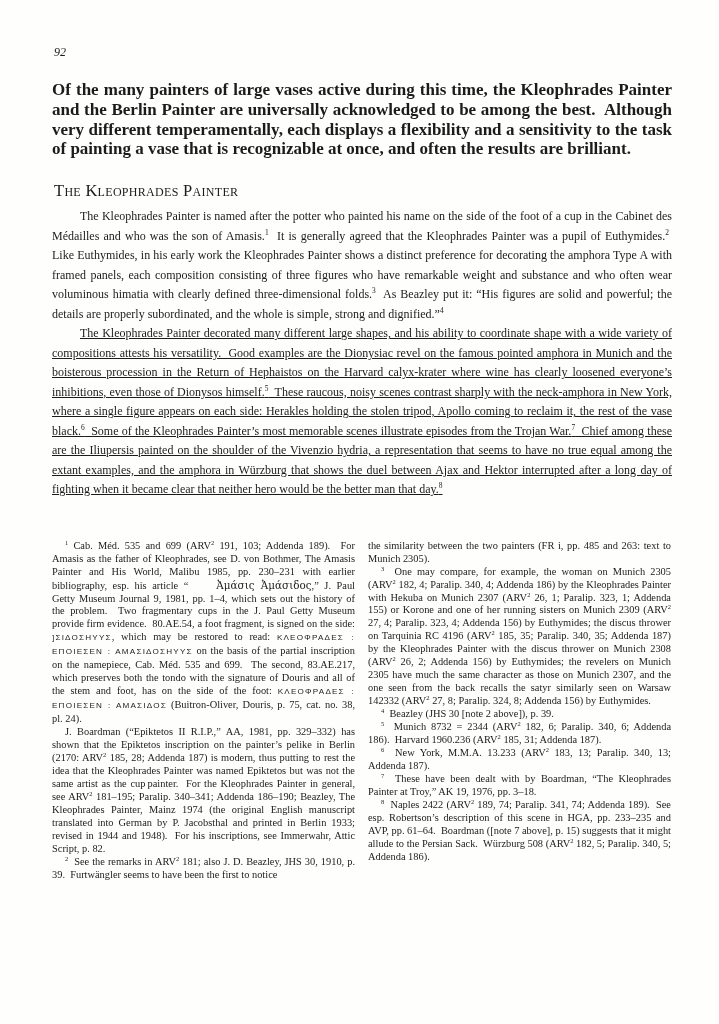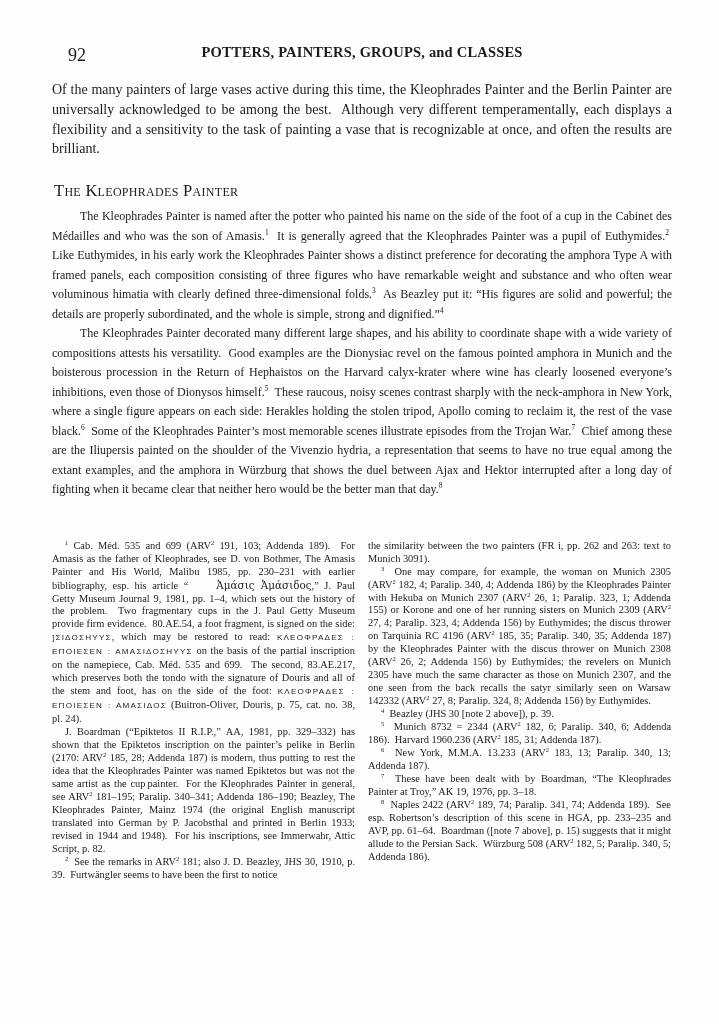--- a/index.html
+++ b/index.html
@@ -4,62 +4,61 @@
 <style>
   html,body { margin:0; padding:0; background:#ffffff; }
   .page {
     width:719px; height:1024px; box-sizing:border-box;
     background:#fefefd; color:#1b1b1b;
     font-family:"Liberation Serif","DejaVu Serif",serif;
     padding:44px 47px 0 52px;
     overflow:hidden; position:relative;
   }
   .header { position:relative; height:20px; }
-  .page-num { position:absolute; left:16px; top:1px; font-size:18px; }
+  .page-num { position:absolute; left:2px; top:1px; font-size:12px;font-style:italic; }
   .running-head { text-align:center; font-weight:bold; font-size:14.5px; letter-spacing:0.2px; }
   h1.title { text-align:center; font-size:16px; font-weight:bold; margin:13px 0 0; letter-spacing:0.4px; }
-  p.intro { font-size:14px; line-height:19.8px; text-align:justify; margin:16px 0 0; }
+  p.intro { font-size:17px; line-height:19.8px; text-align:justify; margin:16px 0 0;font-weight:bold; }
   h2.section { font-variant:small-caps; font-weight:normal; font-size:16.5px; margin:22px 0 0 2px; letter-spacing:0.3px; }
   p.body { font-size:12px; line-height:19.5px; text-align:justify; margin:6px 0 0; }
-  p.body.second { margin-top:0; }
+  p.body.second { margin-top:0;text-decoration:underline; }
   .tindent { text-indent:28px; }
   .footnotes { display:flex; gap:13px; margin-top:40px; }
   .fncol { width:303px; font-size:10.4px; line-height:12.95px; text-align:justify; }
   .fn { margin:0; }
   .fn.indent { text-indent:13px; }
   .r-i { }
   .r-s { vertical-align:super; font-size:0.62em; line-height:0; }
   .r-g { font-family:Liberation Sans, sans-serif; font-size:0.78em; letter-spacing:1.2px; }
   .r-k { font-family:"DejaVu Serif",serif;margin-left:28px; }
 </style>
 </head>
 <body>
 
 <div class="page">
   <div class="header">
     <span class="page-num">92</span>
-    <div class="running-head">POTTERS, PAINTERS, GROUPS, and CLASSES</div>
   </div>
 
 
   <p class="intro">Of the many painters of large vases active during this time, the Kleophrades Painter and the Berlin Painter are universally acknowledged to be among the best.&nbsp; Although very different temperamentally, each displays a flexibility and a sensitivity to the task of painting a vase that is recognizable at once, and often the results are brilliant.</p>
 
   <h2 class="section">The Kleophrades Painter</h2>
 
   <p class="body tindent">The Kleophrades Painter is named after the potter who painted his name on the side of the foot of a cup in the Cabinet des Médailles and who was the son of Amasis.<span class="r-s">1</span>&nbsp; It is generally agreed that the Kleophrades Painter was a pupil of Euthymides.<span class="r-s">2</span>&nbsp; Like Euthymides, in his early work the Kleophrades Painter shows a distinct preference for decorating the amphora Type A with framed panels, each composition consisting of three figures who have remarkable weight and substance and who often wear voluminous himatia with clearly defined three-dimensional folds.<span class="r-s">3</span>&nbsp; As Beazley put it: “His figures are solid and powerful; the details are properly subordinated, and the whole is simple, strong and dignified.”<span class="r-s">4</span></p>
   <p class="body second tindent">The Kleophrades Painter decorated many different large shapes, and his ability to coordinate shape with a wide variety of compositions attests his versatility.&nbsp; Good examples are the Dionysiac revel on the famous pointed amphora in Munich and the boisterous procession in the Return of Hephaistos on the Harvard calyx-krater where wine has clearly loosened everyone’s inhibitions, even those of Dionysos himself.<span class="r-s">5</span>&nbsp; These raucous, noisy scenes contrast sharply with the neck-amphora in New York, where a single figure appears on each side: Herakles holding the stolen tripod, Apollo coming to reclaim it, the rest of the vase black.<span class="r-s">6</span>&nbsp; Some of the Kleophrades Painter’s most memorable scenes illustrate episodes from the Trojan War.<span class="r-s">7</span>&nbsp; Chief among these are the Iliupersis painted on the shoulder of the Vivenzio hydria, a representation that seems to have no true equal among the extant examples, and the amphora in Würzburg that shows the duel between Ajax and Hektor interrupted after a long day of fighting when it became clear that neither hero would be the better man that day.<span class="r-s">8</span></p>
 
   <div class="footnotes">
     <div class="fncol">
         <p class="fn indent"><span class="r-s">1</span>&nbsp;Cab. Méd. 535 and 699 (<span class="r-i">ARV</span><span class="r-s">2</span> 191, 103; <span class="r-i">Addenda</span> 189).&nbsp; For Amasis as the father of Kleophrades, see D. von Bothmer, <span class="r-i">The Amasis Painter and His World</span>, Malibu 1985, pp. 230–231 with earlier bibliography, esp. his article “<span class="r-k">Ἀμάσις Ἀμάσιδος</span>,” <span class="r-i">J. Paul Getty Museum Journal</span> 9, 1981, pp. 1–4, which sets out the history of the problem.&nbsp; Two fragmentary cups in the J. Paul Getty Museum provide firm evidence.&nbsp; 80.AE.54, a foot fragment, is signed on the side: <span class="r-g">]ΣΙΔΟΣΗΥΥΣ</span>, which may be restored to read: <span class="r-g">ΚΛΕΟΦΡΑΔΕΣ : ΕΠΟΙΕΣΕΝ : ΑΜΑΣΙΔΟΣΗΥΥΣ</span> on the basis of the partial inscription on the namepiece, Cab. Méd. 535 and 699.&nbsp; The second, 83.AE.217, which preserves both the tondo with the signature of Douris and all of the stem and foot, has on the side of the foot: <span class="r-g">ΚΛΕΟΦΡΑΔΕΣ : ΕΠΟΙΕΣΕΝ : ΑΜΑΣΙΔΟΣ</span> (Buitron-Oliver, <span class="r-i">Douris</span>, p. 75, cat. no. 38, pl. 24).</p>
         <p class="fn indent">J. Boardman (“Epiktetos II R.I.P.,” <span class="r-i">AA</span>, 1981, pp. 329–332) has shown that the Epiktetos inscription on the painter’s pelike in Berlin (2170: <span class="r-i">ARV</span><span class="r-s">2</span> 185, 28; <span class="r-i">Addenda</span> 187) is modern, thus putting to rest the idea that the Kleophrades Painter was named Epiktetos but was not the same artist as the cup painter.&nbsp; For the Kleophrades Painter in general, see <span class="r-i">ARV</span><span class="r-s">2</span> 181–195; <span class="r-i">Paralip.</span> 340–341; <span class="r-i">Addenda</span> 186–190; Beazley, <span class="r-i">The Kleophrades Painter</span>, Mainz 1974 (the original English manuscript translated into German by P. Jacobsthal and printed in Berlin 1933; revised in 1944 and 1948).&nbsp; For his inscriptions, see Immerwahr, <span class="r-i">Attic Script</span>, p. 82.</p>
         <p class="fn indent"><span class="r-s">2</span>&nbsp; See the remarks in <span class="r-i">ARV</span><span class="r-s">2</span> 181; also J. D. Beazley, <span class="r-i">JHS</span> 30, 1910, p. 39.&nbsp; Furtwängler seems to have been the first to notice</p>
       </div>
     <div class="fncol">
-        <p class="fn">the similarity between the two painters (FR i, pp. 262 and 263: text to Munich 3091).</p>
+        <p class="fn">the similarity between the two painters (FR i, pp. 485 and 263: text to Munich 2305).</p>
         <p class="fn indent"><span class="r-s">3</span>&nbsp; One may compare, for example, the woman on Munich 2305 (<span class="r-i">ARV</span><span class="r-s">2</span> 182, 4; <span class="r-i">Paralip.</span> 340, 4; <span class="r-i">Addenda</span> 186) by the Kleophrades Painter with Hekuba on Munich 2307 (<span class="r-i">ARV</span><span class="r-s">2</span> 26, 1; <span class="r-i">Paralip.</span> 323, 1; <span class="r-i">Addenda</span> 155) or Korone and one of her running sisters on Munich 2309 (<span class="r-i">ARV</span><span class="r-s">2</span> 27, 4; <span class="r-i">Paralip.</span> 323, 4; <span class="r-i">Addenda</span> 156) by Euthymides; the discus thrower on Tarquinia RC 4196 (<span class="r-i">ARV</span><span class="r-s">2</span> 185, 35; <span class="r-i">Paralip.</span> 340, 35; <span class="r-i">Addenda</span> 187) by the Kleophrades Painter with the discus thrower on Munich 2308 (<span class="r-i">ARV</span><span class="r-s">2</span> 26, 2; <span class="r-i">Addenda</span> 156) by Euthymides; the revelers on Munich 2305 have much the same character as those on Munich 2307, and the one seen from the back recalls the satyr similarly seen on Warsaw 142332 (<span class="r-i">ARV</span><span class="r-s">2</span> 27, 8; <span class="r-i">Paralip.</span> 324, 8; <span class="r-i">Addenda</span> 156) by Euthymides.</p>
         <p class="fn indent"><span class="r-s">4</span>&nbsp; Beazley (<span class="r-i">JHS</span> 30 [note 2 above]), p. 39.</p>
         <p class="fn indent"><span class="r-s">5</span>&nbsp; Munich 8732 = 2344 (<span class="r-i">ARV</span><span class="r-s">2</span> 182, 6; <span class="r-i">Paralip.</span> 340, 6; <span class="r-i">Addenda</span> 186).&nbsp; Harvard 1960.236 (<span class="r-i">ARV</span><span class="r-s">2</span> 185, 31; <span class="r-i">Addenda</span> 187).</p>
         <p class="fn indent"><span class="r-s">6</span>&nbsp; New York, M.M.A. 13.233 (<span class="r-i">ARV</span><span class="r-s">2</span> 183, 13; <span class="r-i">Paralip.</span> 340, 13; <span class="r-i">Addenda</span> 187).</p>
         <p class="fn indent"><span class="r-s">7</span>&nbsp; These have been dealt with by Boardman, “The Kleophrades Painter at Troy,” <span class="r-i">AK</span> 19, 1976, pp. 3–18.</p>
         <p class="fn indent"><span class="r-s">8</span>&nbsp; Naples 2422 (<span class="r-i">ARV</span><span class="r-s">2</span> 189, 74; <span class="r-i">Paralip.</span> 341, 74; <span class="r-i">Addenda</span> 189).&nbsp; See esp. Robertson’s description of this scene in <span class="r-i">HGA</span>, pp. 233–235 and <span class="r-i">AVP</span>, pp. 61–64.&nbsp; Boardman ([note 7 above], p. 15) suggests that it might allude to the Persian Sack.&nbsp; Würzburg 508 (<span class="r-i">ARV</span><span class="r-s">2</span> 182, 5; <span class="r-i">Paralip.</span> 340, 5; <span class="r-i">Addenda</span> 186).</p>
       </div>
   </div>
 </div>
 

